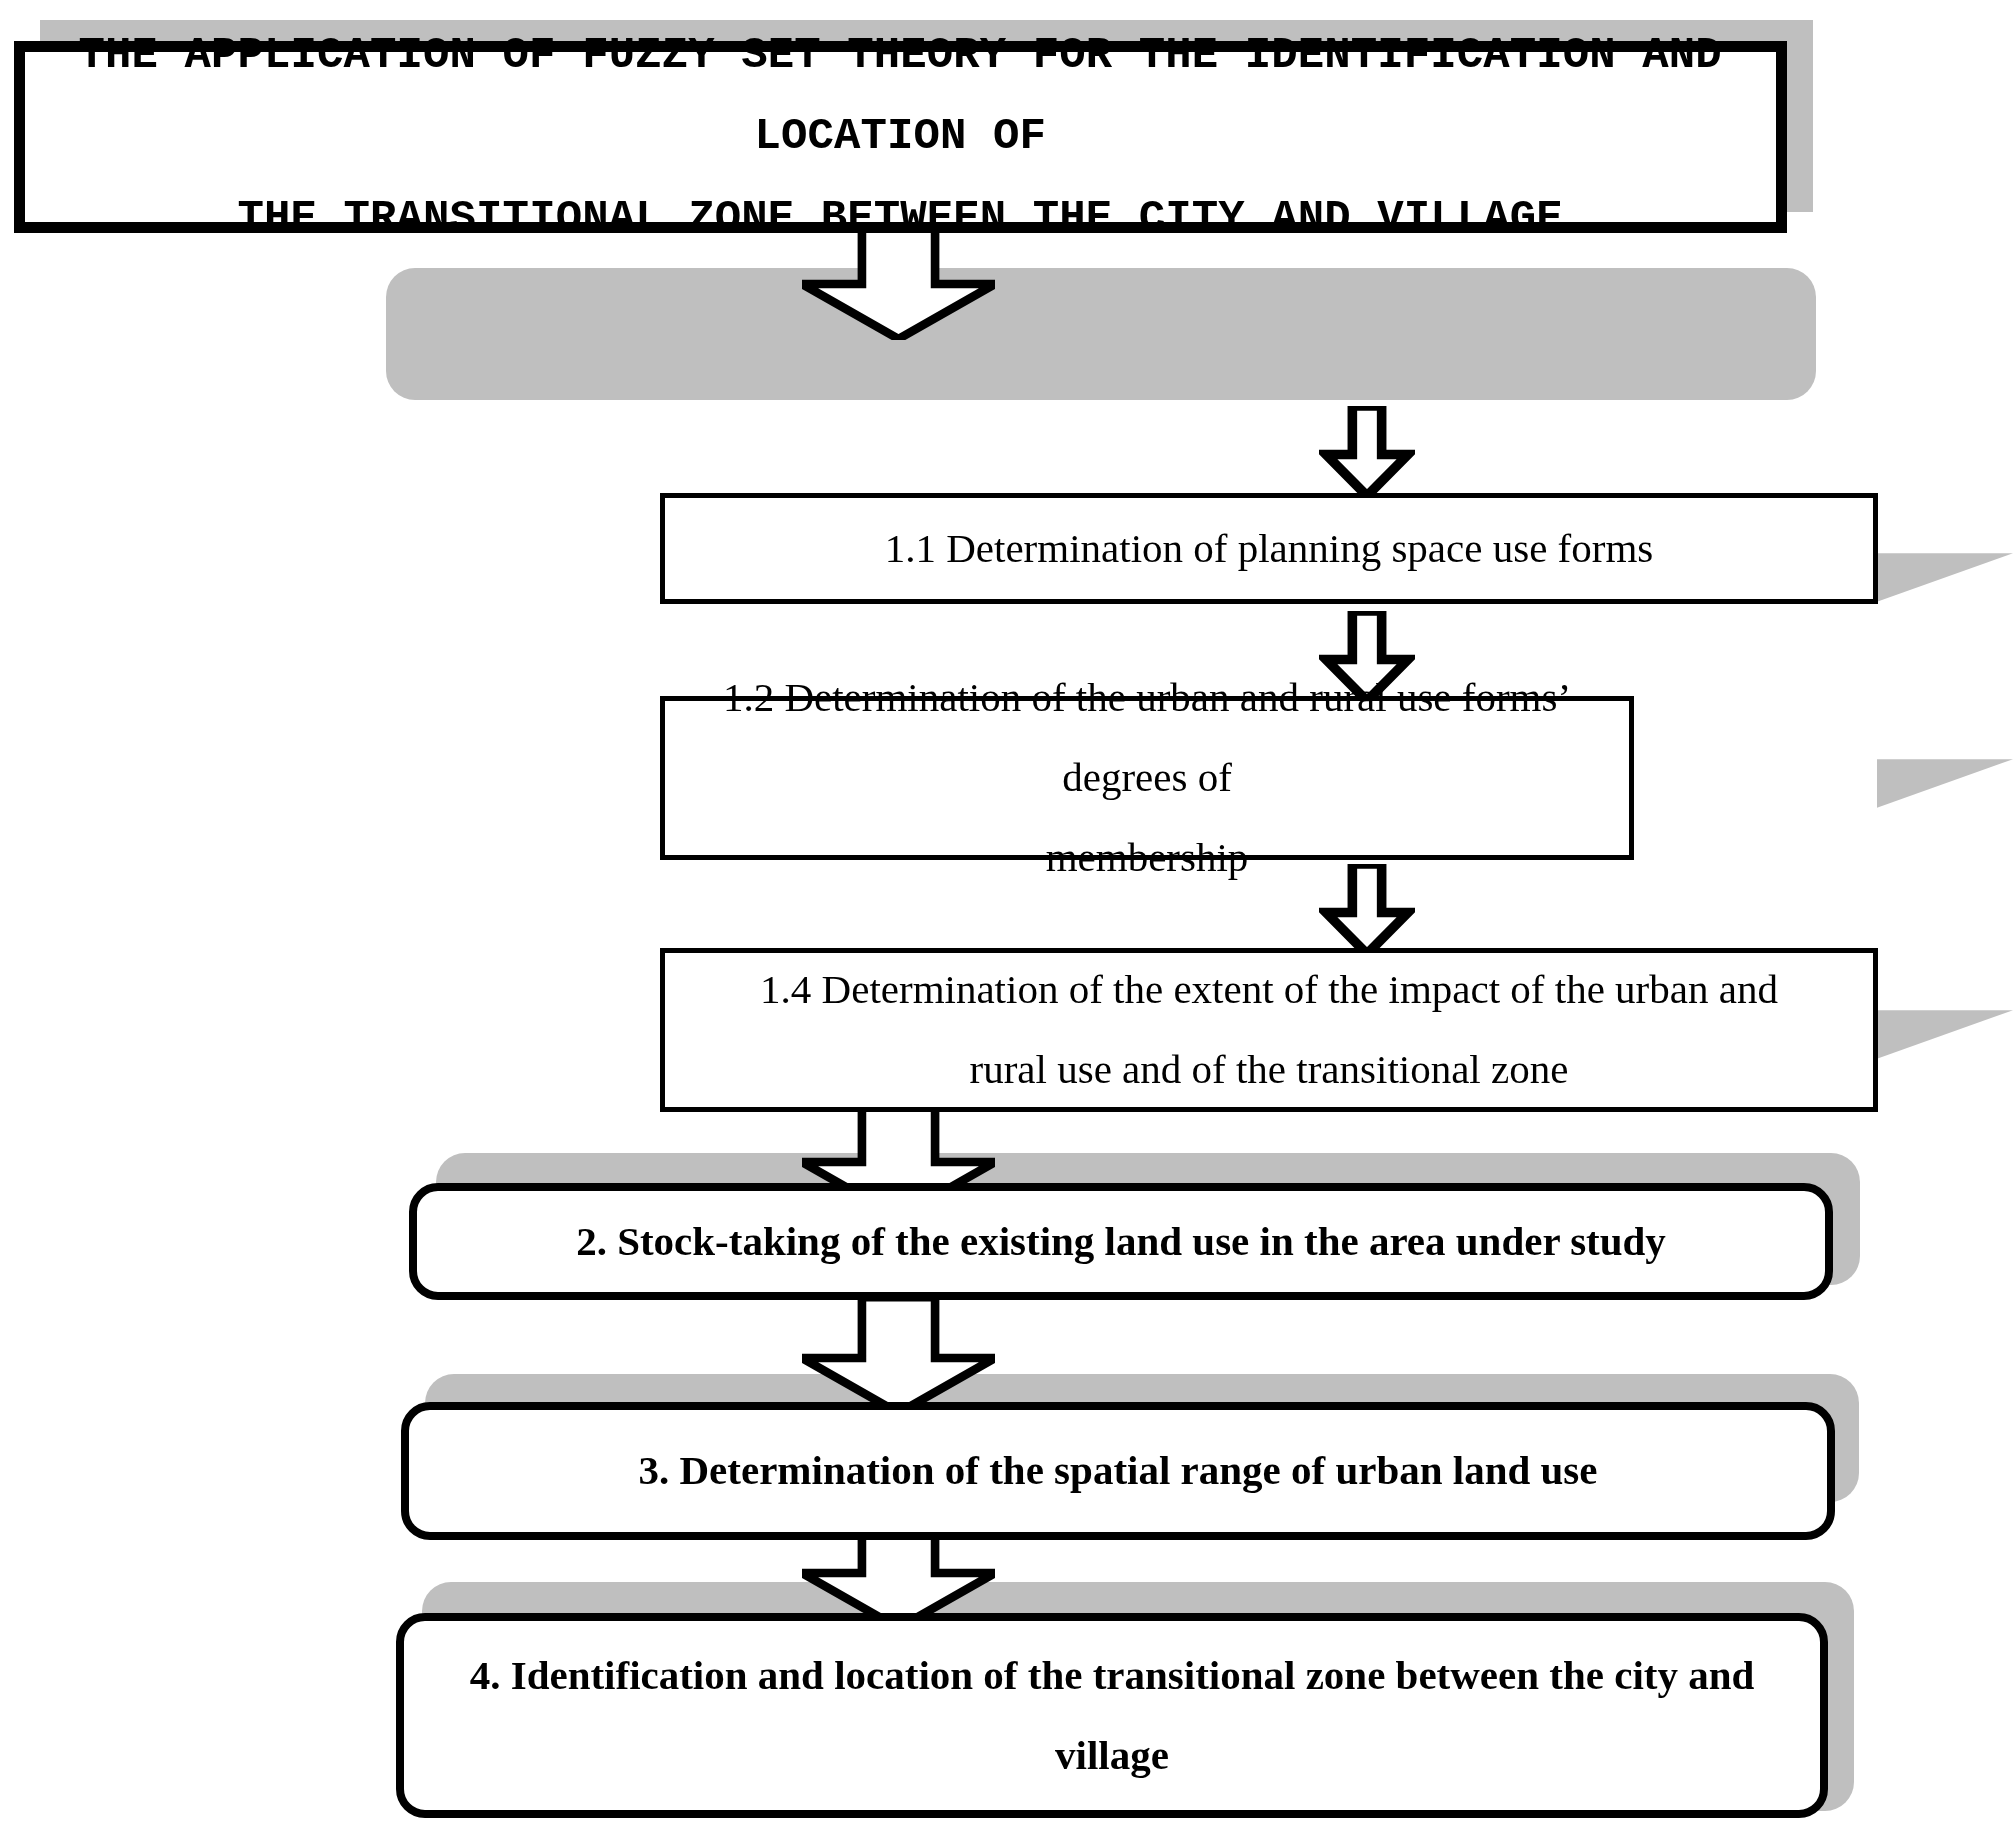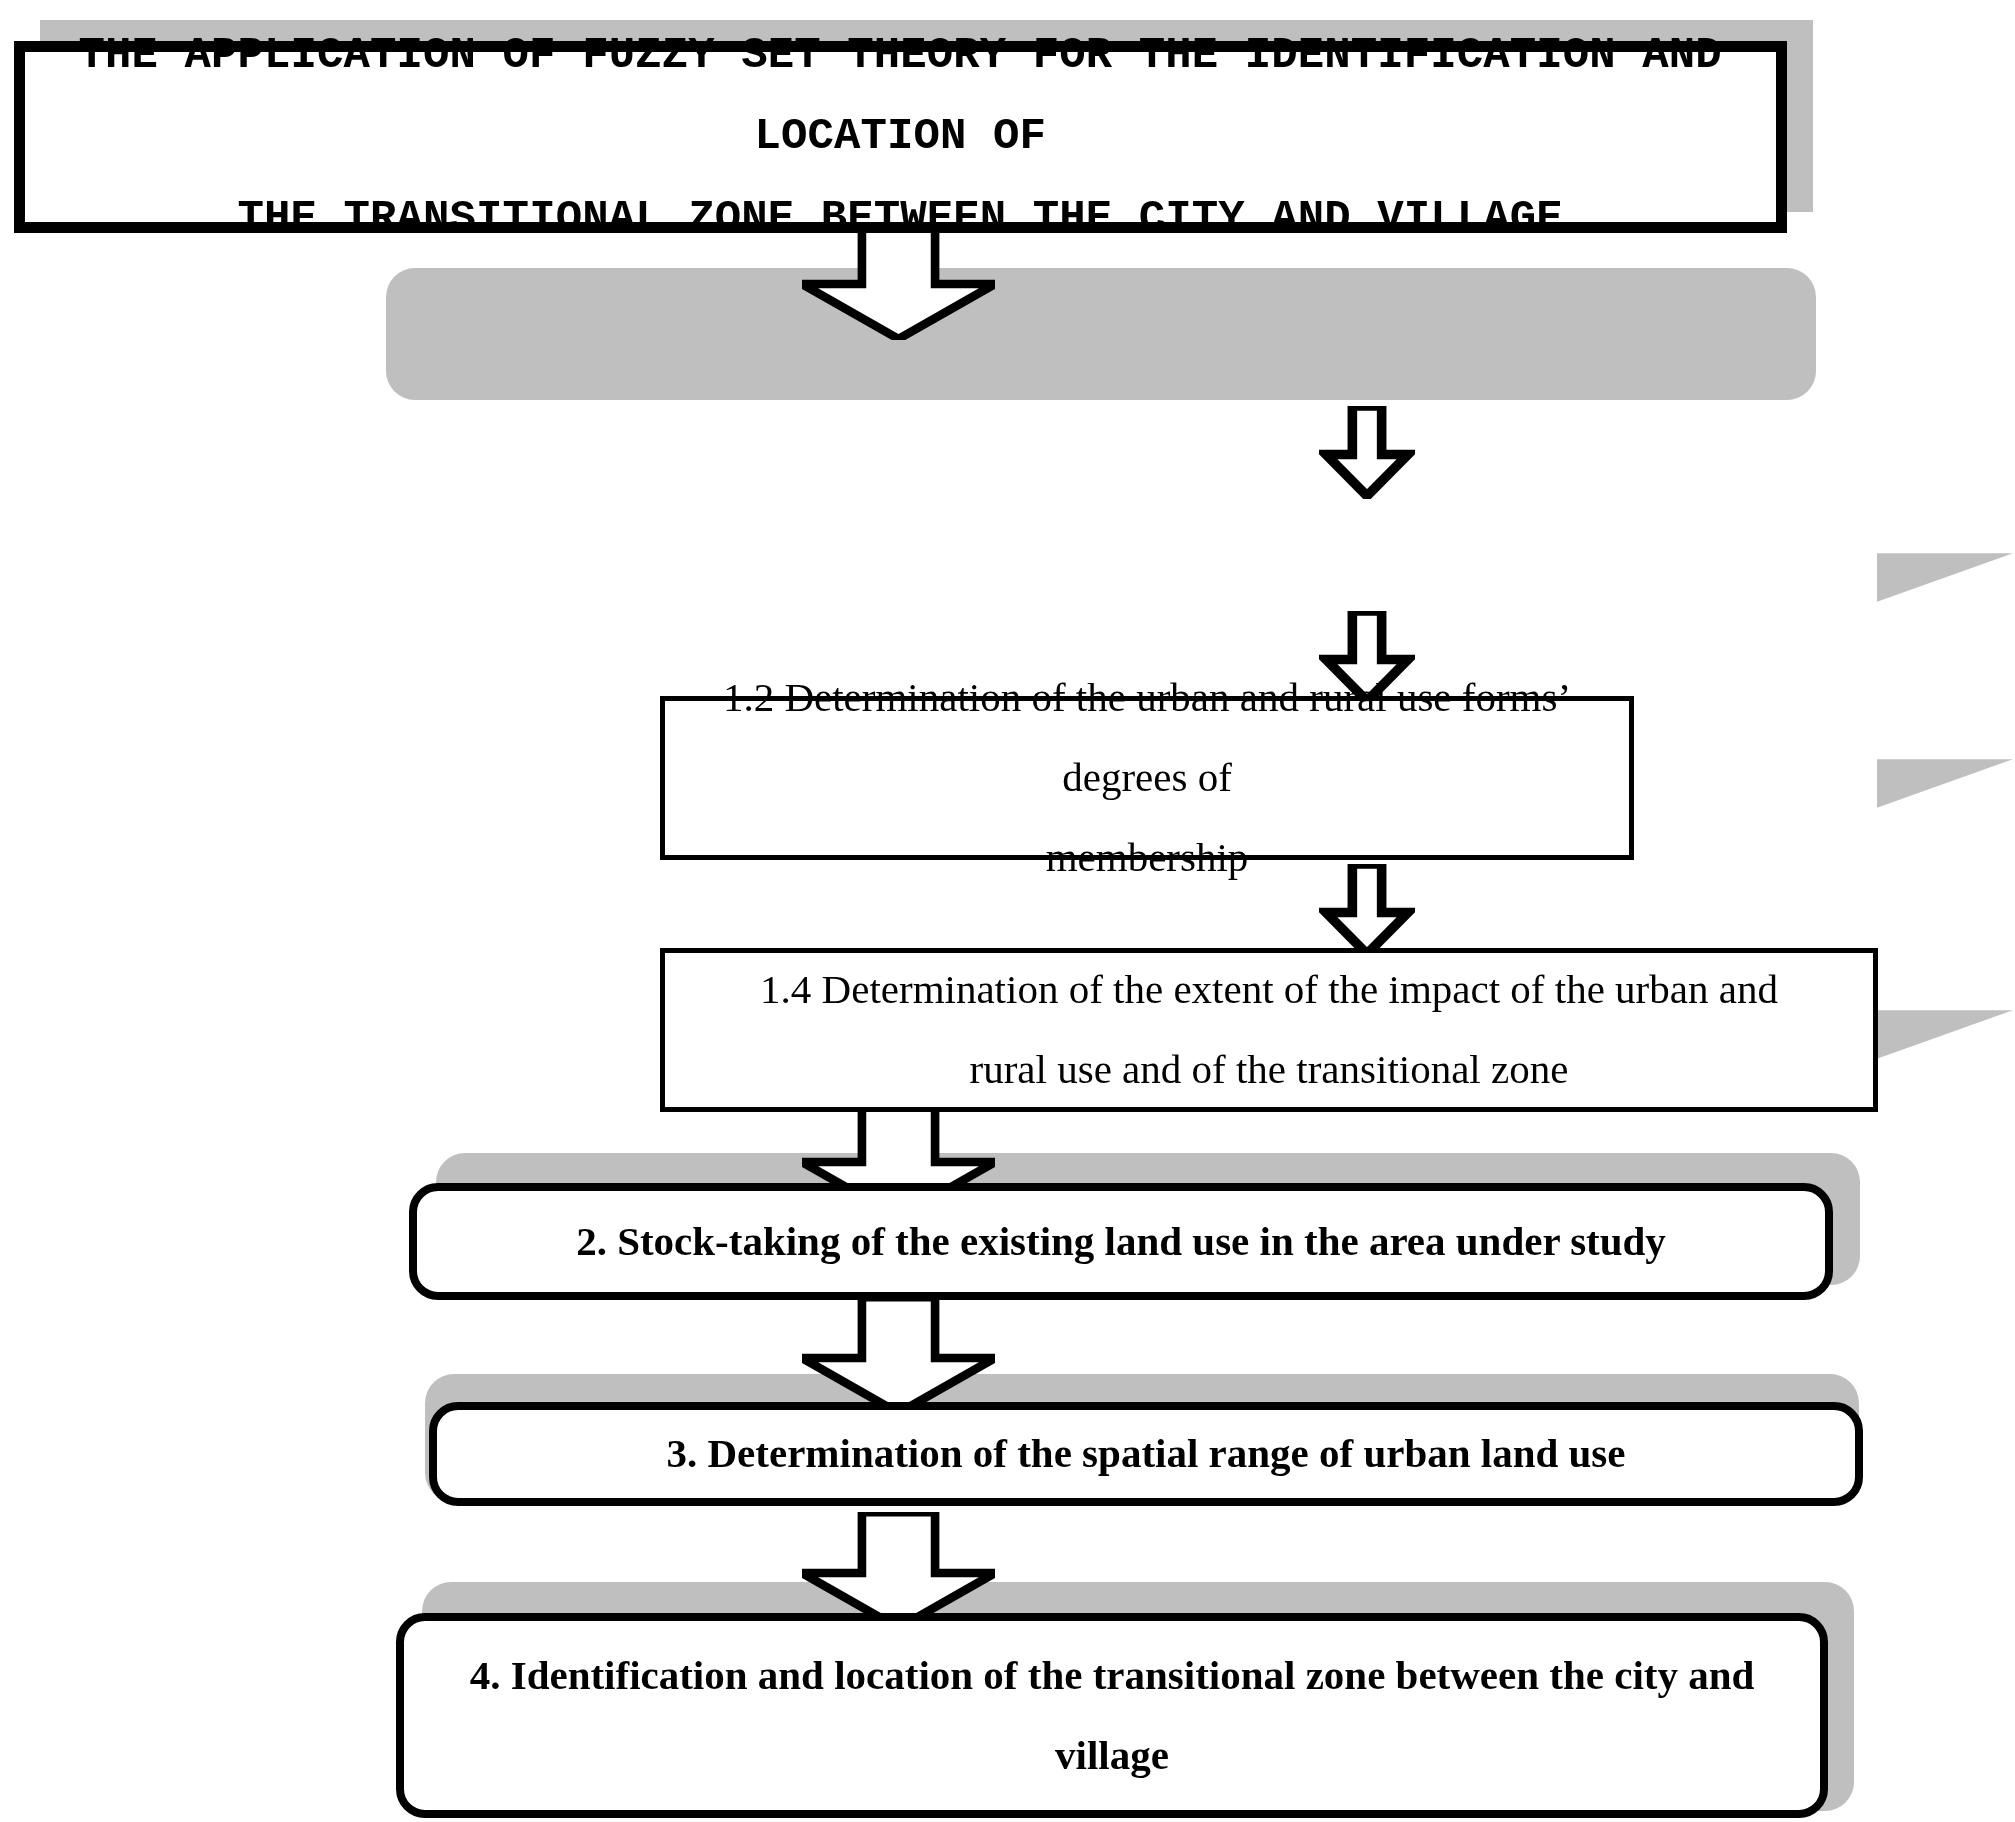--- a/index.html
+++ b/index.html
@@ -152,40 +152,43 @@
   </div>
 
   <div class="node title-box" style="left:13.7px; top:41px; width:1773px; height:192px; z-index:5;">
     <span class="txt">
       <span>THE APPLICATION OF FUZZY SET THEORY FOR THE IDENTIFICATION AND LOCATION OF</span><br>
       <span>THE TRANSITIONAL ZONE BETWEEN THE CITY AND VILLAGE</span>
     </span>
   </div>
 
 
+  <div class="node sub-box" style="left:660px; top:493px; width:1218px; height:111px; z-index:5;">
+    <span class="txt">1.1 Determination of planning space use forms</span>
+  </div>
 
   <div class="node sub-box" style="left:660px; top:696px; width:974px; height:164px; z-index:5;">
     <span class="txt">
       <span>1.2 Determination of the urban and rural use forms’ degrees of</span><br>
       <span>membership</span>
     </span>
   </div>
 
   <div class="node sub-box" style="left:660px; top:948px; width:1218px; height:164px; z-index:5;">
     <span class="txt">
       <span>1.4 Determination of the extent of the impact of the urban and</span><br>
       <span>rural use and of the transitional zone</span>
     </span>
   </div>
 
   <div class="node stage-box" style="left:409px; top:1183px; width:1424px; height:117px; z-index:5;">
     <span class="txt">2. Stock-taking of the existing land use in the area under study</span>
   </div>
 
-  <div class="node stage-box" style="left:401px; top:1402px; width:1434px; height:104px; z-index:5;margin-left:28px;">
+  <div class="node stage-box" style="left:401px; top:1402px; width:1434px; height:138px; z-index:5;">
     <span class="txt">3. Determination of the spatial range of urban land use</span>
   </div>
 
   <div class="node stage-box" style="left:396px; top:1613px; width:1432px; height:205px; z-index:5;">
     <span class="txt">
       <span>4. Identification and location of the transitional zone between the city and</span><br>
       <span>village</span>
     </span>
   </div>
 

